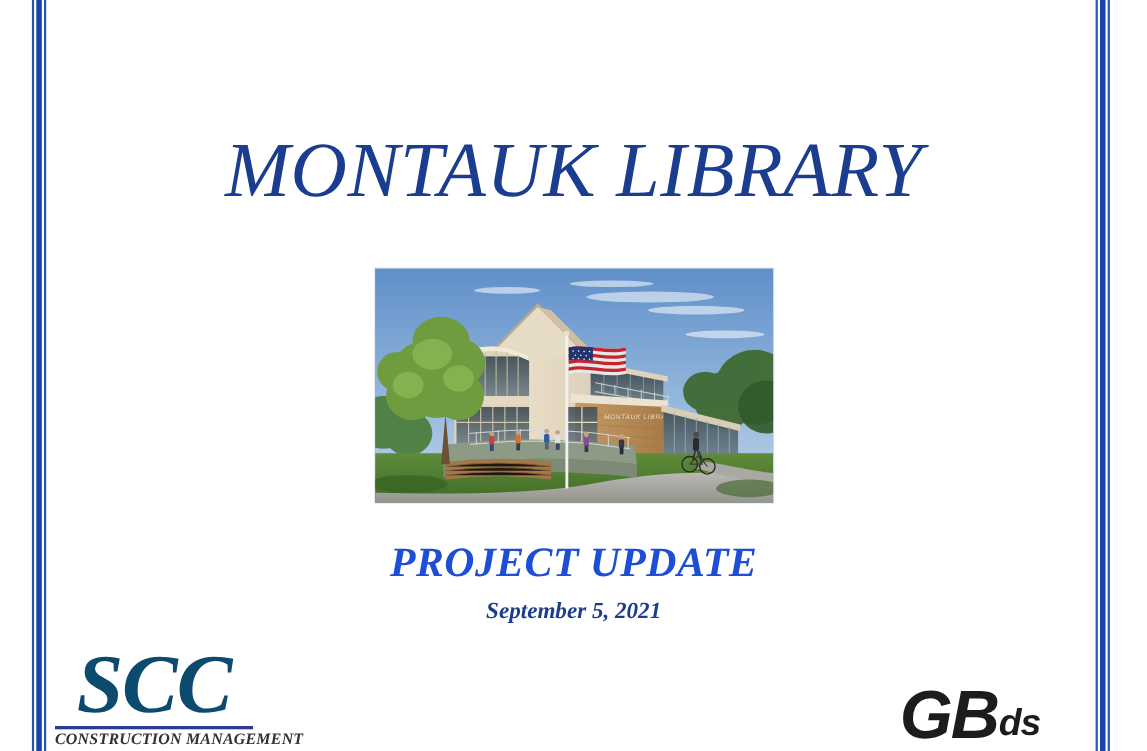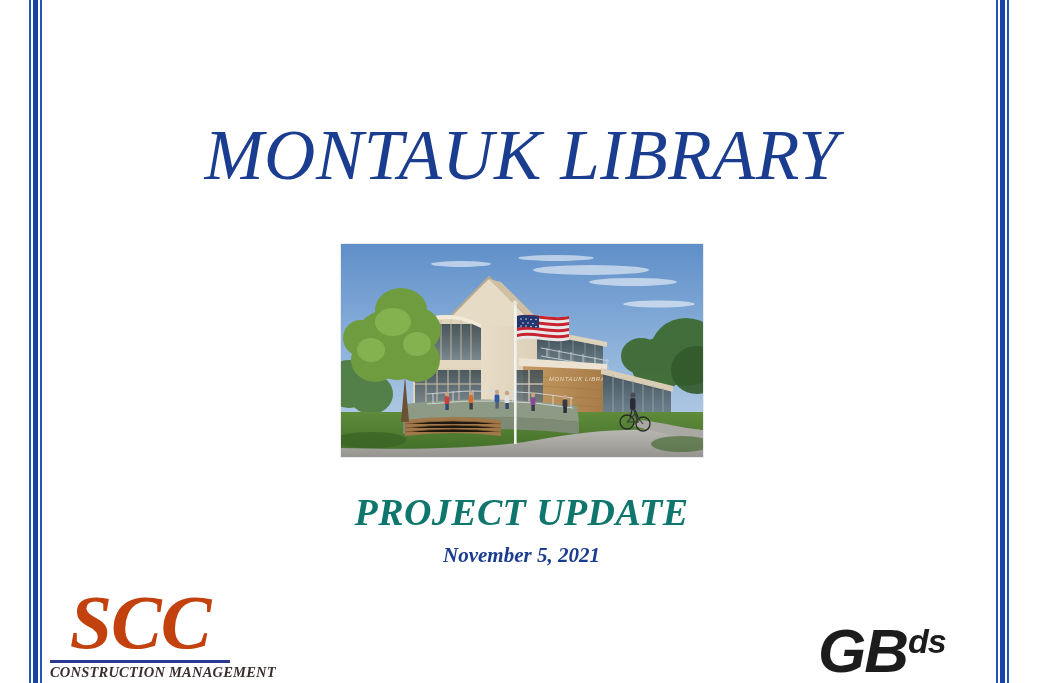--- a/index.html
+++ b/index.html
@@ -73,21 +73,21 @@
   .subtitle {
     position: absolute;
     left: 60px;
     right: 60px;
     top: 490px;
     text-align: center;
     font-family: "Liberation Serif", serif;
     font-size: 38px;
     font-weight: 700;
     letter-spacing: 0.4px;
-    color: #0f766e;
+    color: #1d4ed8;
     white-space: nowrap;
   }
   .date-line {
     position: absolute;
     left: 60px;
     right: 60px;
     top: 543px;
     text-align: center;
     font-family: "Liberation Serif", serif;
     font-size: 21px;
@@ -101,21 +101,21 @@
     position: absolute;
     left: 50px;
     top: 588px;
     width: 180px;
   }
   .scc-mark {
     font-family: "Liberation Serif", serif;
     font-size: 76px;
     font-weight: 700;
     line-height: 0.92;
-    color: #c2410c;
+    color: #0c4a6e;
     letter-spacing: -1px;
     text-align: center;
   }
   .scc-rule {
     height: 3px;
     background: #2b3990;
     margin: 2px 0 1px 0;
   }
   .scc-sub {
     font-family: "Liberation Serif", serif;
@@ -143,21 +143,21 @@
     letter-spacing: -2px;
     color: #1c1c1c;
   }
   .gb-sup {
     font-family: "Liberation Sans", sans-serif;
     font-size: 34px;
     font-weight: 700;
     line-height: 1;
     letter-spacing: -1px;
     color: #1c1c1c;
-    margin-top: 0px;
+    margin-top: 16px;
     margin-left: 1px;
   }
 </style>
 </head>
 <body>
 
 <div class="slide">
 
   <div class="border-stripe border-left">
     <div class="bar thin" style="left:0px;"></div>
@@ -425,21 +425,21 @@
         <path d="M291,166 L289,174 M294,166 L297,173" stroke="#2b2b33" stroke-width="1.3"></path>
       </g>
 
       <ellipse cx="30" cy="196" rx="36" ry="8" fill="#3a6324" opacity="0.75"></ellipse>
       <ellipse cx="340" cy="200" rx="30" ry="8" fill="#3a6324" opacity="0.6"></ellipse>
     </svg>
   </div>
 
   <div class="subtitle">PROJECT UPDATE</div>
 
-  <div class="date-line">November 5, 2021</div>
+  <div class="date-line">September 5, 2021</div>
 
   <div class="scc-logo">
     <div class="scc-mark">SCC</div>
     <div class="scc-rule"></div>
     <div class="scc-sub">CONSTRUCTION MANAGEMENT</div>
   </div>
 
   <div class="gb-logo">
     <span class="gb-main">GB</span>
     <span class="gb-sup">ds</span>

